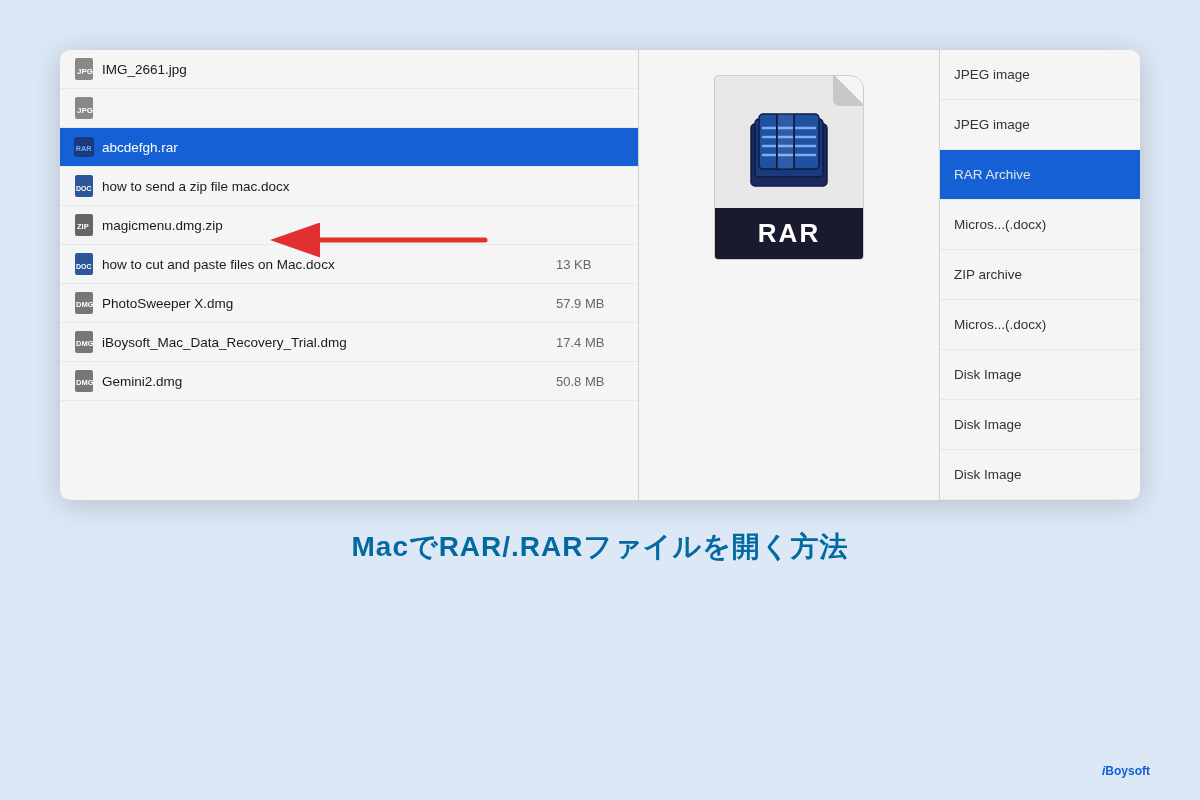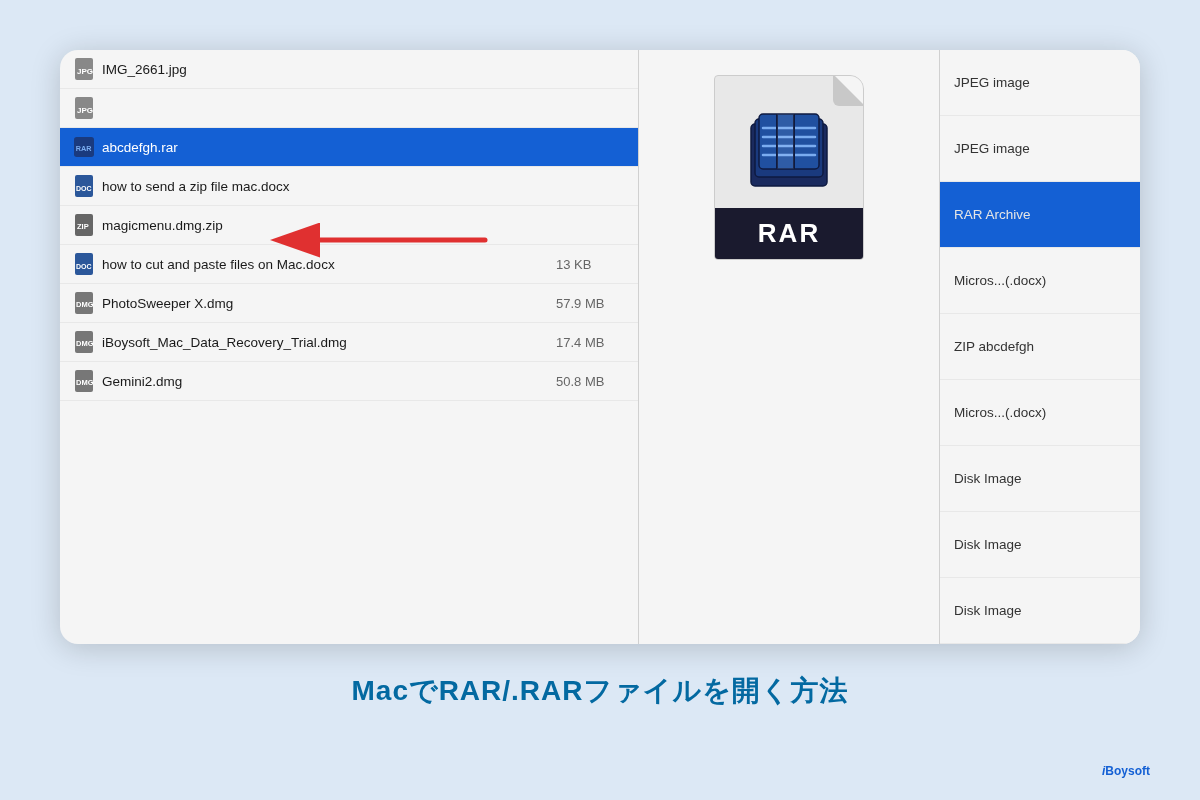--- a/index.html
+++ b/index.html
@@ -19,21 +19,21 @@
       flex-direction: column;
       align-items: center;
       padding: 40px 60px 30px;
     }
 
     
     .finder-area {
       width: 100%;
       max-width: 1100px;
       background: #f5f5f5;
-      border-radius: 18px;
+      border-radius: 10px;
       box-shadow: 0 4px 30px rgba(0,0,0,0.18);
       display: flex;
       flex-direction: row;
       overflow: hidden;
       margin-top: 10px;
     }
 
     .file-row {
       display: flex;
       align-items: center;
@@ -145,21 +145,21 @@
 
     
     .type-list {
       width: 200px;
       background: #f5f5f5;
       display: flex;
       flex-direction: column;
     }
 
     .type-row {
-      padding: 25px 14px;
+      padding: 17px 14px;
       font-size: 13.5px;
       color: #333;
       border-bottom: 1px solid #e8e8e8;
       display: flex;
       align-items: center;
       min-height: 38px;
     }
 
     .type-row.selected {
       background: #1460d4;
@@ -331,21 +331,21 @@
       </div>
     </div>
 
     <div class="divider-v"></div>
 
     <div class="type-list" id="type-list">
         <div class="type-row">JPEG image</div>
         <div class="type-row">JPEG image</div>
         <div class="type-row selected">RAR Archive</div>
         <div class="type-row">Micros...(.docx)</div>
-        <div class="type-row">ZIP abcdefgh</div>
+        <div class="type-row">ZIP archive</div>
         <div class="type-row">Micros...(.docx)</div>
         <div class="type-row">Disk Image</div>
         <div class="type-row">Disk Image</div>
         <div class="type-row">Disk Image</div>
       </div>
 
   </div>
 
   <div class="bottom-title">MacでRAR/.RARファイルを開く方法</div>
 

